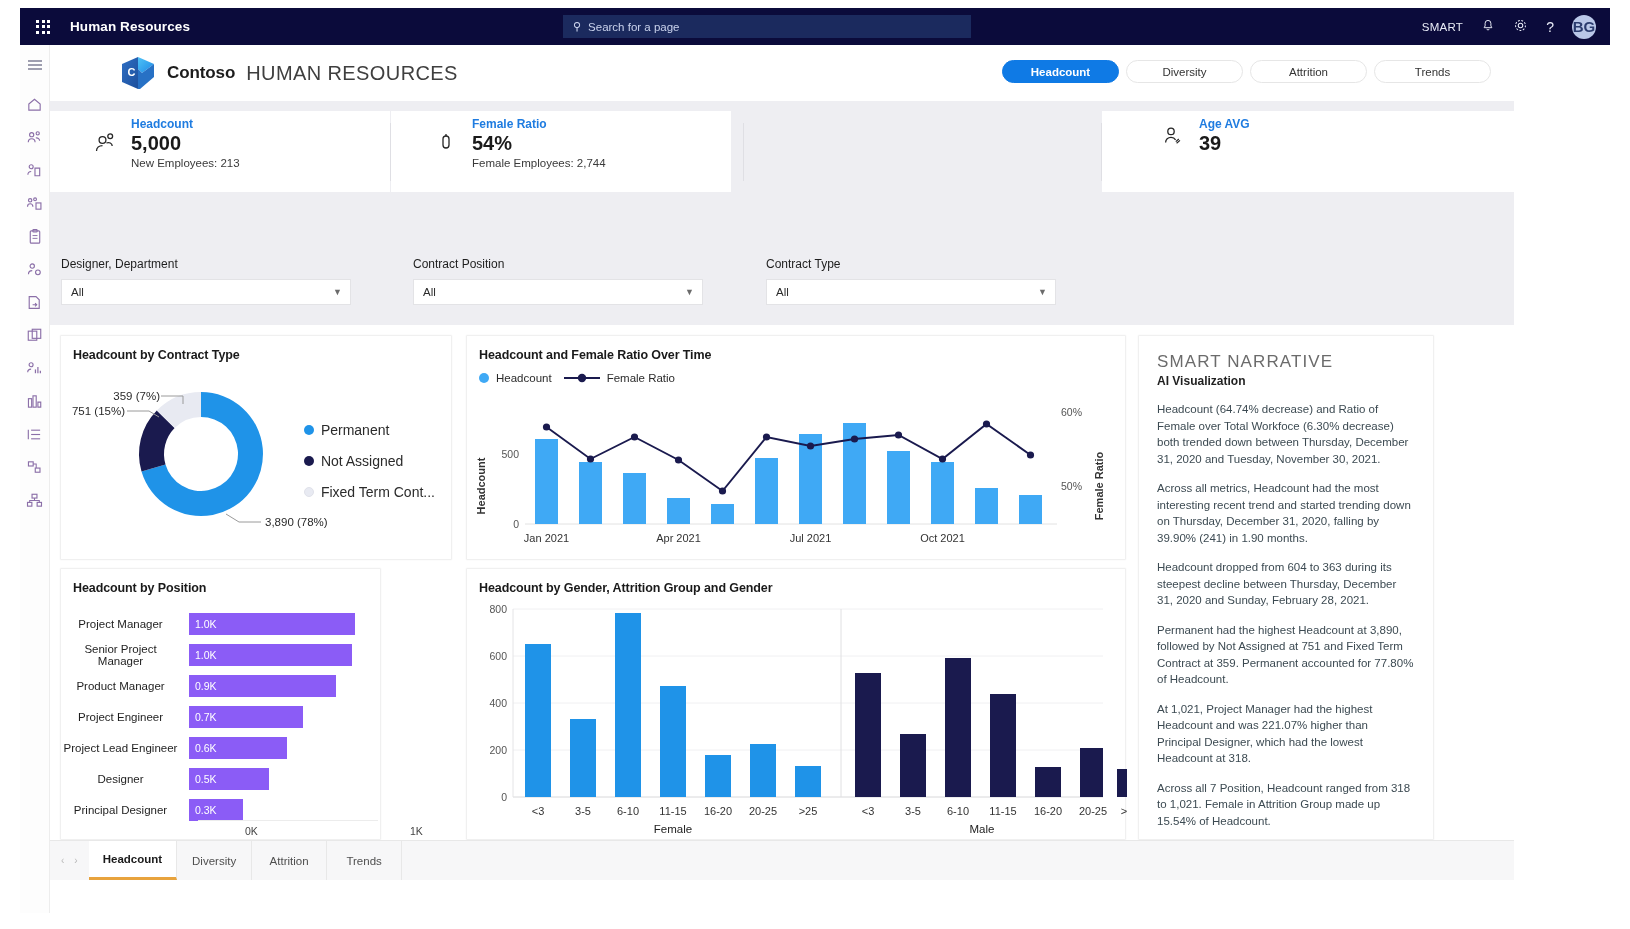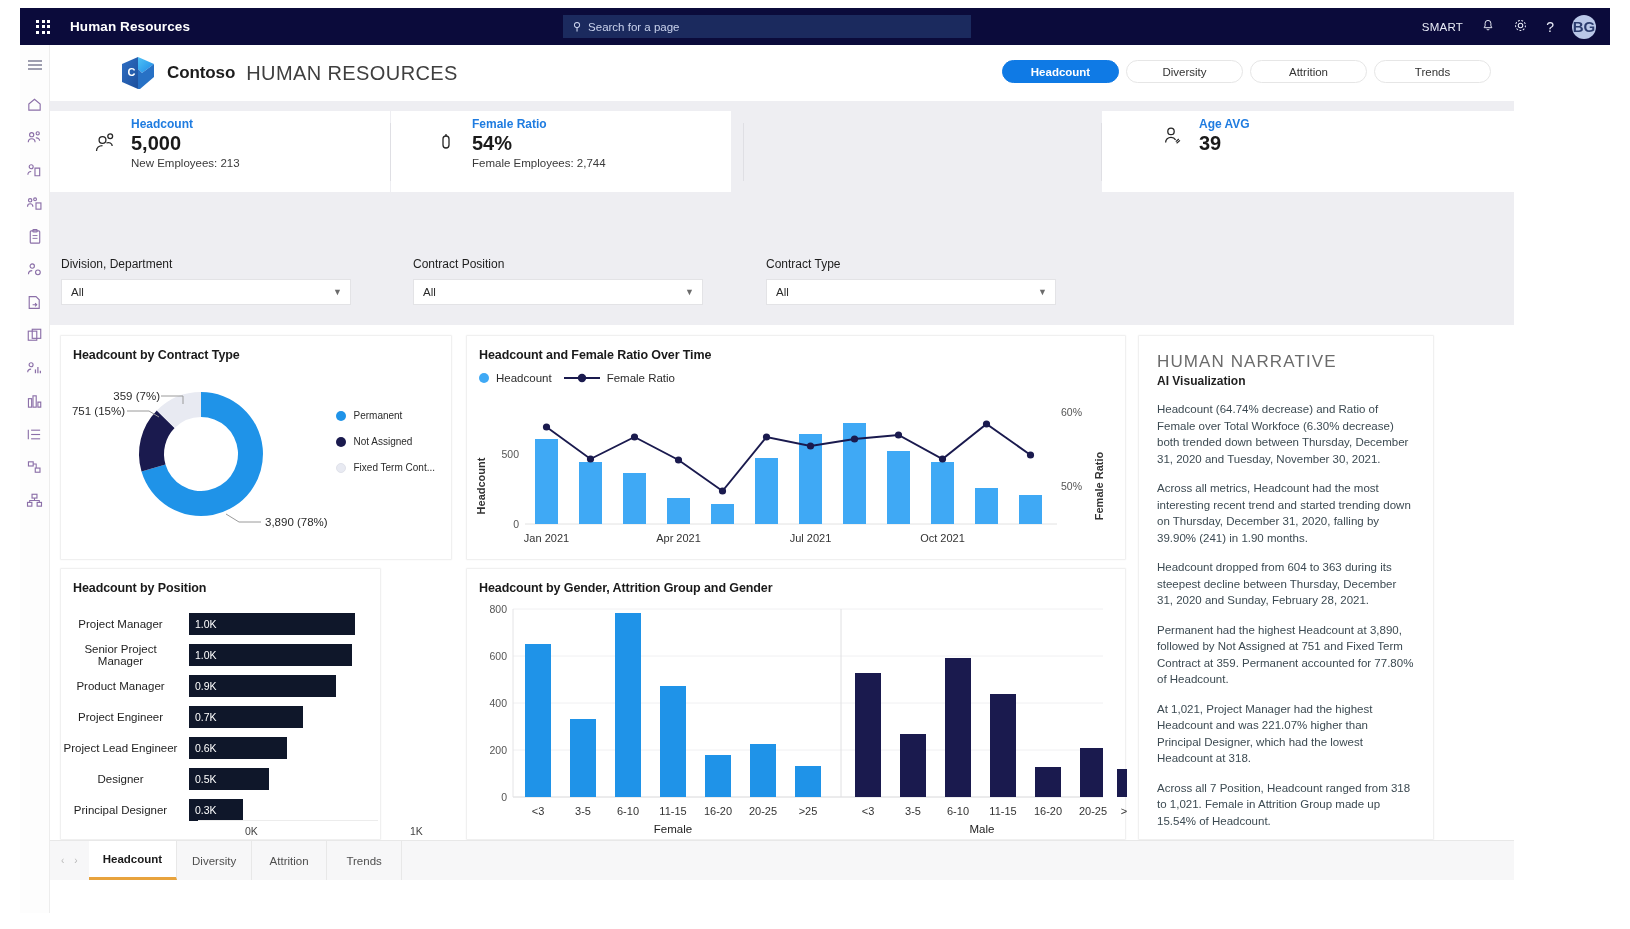--- a/index.html
+++ b/index.html
@@ -86,28 +86,28 @@
   }
   .chev { font-size:9px; color:#6b6b6b; }
 
   
   .vcard { position:absolute; background:#ffffff; border:1px solid #f0f0f0; border-radius:1px;
            box-shadow:0 0 2px rgba(0,0,0,.06); }
   .vtitle { font-size:12.5px; font-weight:700; color:#1a1a1a; padding:12px 0 0 12px; letter-spacing:-.1px;}
 
   
   .donut-wrap { position:relative; width:100%; height:185px; }
-  .donut-legend { position:absolute; right:16px; top:48px; font-size:10px; color:#2b2b2b; }
+  .donut-legend { position:absolute; right:16px; top:60px; font-size:14px; color:#2b2b2b; }
   .lg-row { display:flex; align-items:center; gap:7px; margin-bottom:15px;}
   .lg-dot { width:10px; height:10px; border-radius:50%; display:block;}
 
   
   .posrow { display:flex; align-items:center; height:22px; margin-bottom:9px; }
   .poslabel { width:128px; text-align:center; font-size:11.5px; color:#1e1e1e; padding-right:9px; }
-  .posbar { height:22px; background:#0f172a; color:#ffffff; font-size:10.5px;
+  .posbar { height:22px; background:#8b5cf6; color:#ffffff; font-size:10.5px;
             display:flex; align-items:center; padding-left:6px; }
   .axis0 { position:absolute; font-size:10.5px; color:#444;margin-left:44px; }
 
   
   .nar-title { font-size:17px; color:#6b6b6b; letter-spacing:1.1px; font-weight:400; }
   .nar-sub { font-size:12px; color:#1f1f1f; font-weight:700; margin-top:2px;}
   .nar-p { font-size:11.5px; color:#3c4a52; line-height:16.5px; margin-top:13px; }
 
   
   .tabbar { position:absolute; left:50px; top:840px; width:1464px; height:40px;
@@ -360,21 +360,21 @@
           <span class="kpi-texts">
             <span class="kpi-title" style="display:block">Age AVG</span>
             <span class="kpi-value" style="display:block">39</span>
           </span>
         </div>
       </div>
     </div>
 
     <div class="filter-band">
       <div class="filt" style="left:11px;">
-        <div class="filt-label">Division, Department</div>
+        <div class="filt-label">Designer, Department</div>
         <div class="filt-box">
           <span>All</span>
           <span class="chev">▼</span>
         </div>
       </div>
       <div class="filt" style="left:363px;">
         <div class="filt-label">Contract Position</div>
         <div class="filt-box">
           <span>All</span>
           <span class="chev">▼</span>
@@ -588,21 +588,21 @@
           <text x="626" y="222">20-25</text>
           <text x="663" y="222">&gt;25</text>
         </g>
 
         <text x="206" y="240" text-anchor="middle" font-family="Liberation Sans, sans-serif" font-size="11.5" fill="#222">Female</text>
         <text x="515" y="240" text-anchor="middle" font-family="Liberation Sans, sans-serif" font-size="11.5" fill="#222">Male</text>
       </svg>
     </div>
 
     <div class="vcard" style="left:1088px; top:290px; width:296px; height:505px; padding:16px 18px 0 18px; overflow:hidden;">
-      <div class="nar-title">HUMAN NARRATIVE</div>
+      <div class="nar-title">SMART NARRATIVE</div>
       <div class="nar-sub">AI Visualization</div>
       <p class="nar-p">Headcount (64.74% decrease) and Ratio of Female over Total Workfoce (6.30% decrease) both trended down between Thursday, December 31, 2020 and Tuesday, November 30, 2021.</p>
       <p class="nar-p">Across all metrics, Headcount had the most interesting recent trend and started trending down on Thursday, December 31, 2020, falling by 39.90% (241) in 1.90 months.</p>
       <p class="nar-p">Headcount dropped from 604 to 363 during its steepest decline between Thursday, December 31, 2020 and Sunday, February 28, 2021.</p>
       <p class="nar-p">Permanent had the highest Headcount at 3,890, followed by Not Assigned at 751 and Fixed Term Contract at 359. Permanent accounted for 77.80% of Headcount.</p>
       <p class="nar-p">At 1,021, Project Manager had the highest Headcount and was 221.07% higher than Principal Designer, which had the lowest Headcount at 318.</p>
       <p class="nar-p">Across all 7 Position, Headcount ranged from 318 to 1,021.  Female in Attrition Group  made up 15.54% of Headcount.</p>
     </div>
 
   </div>

